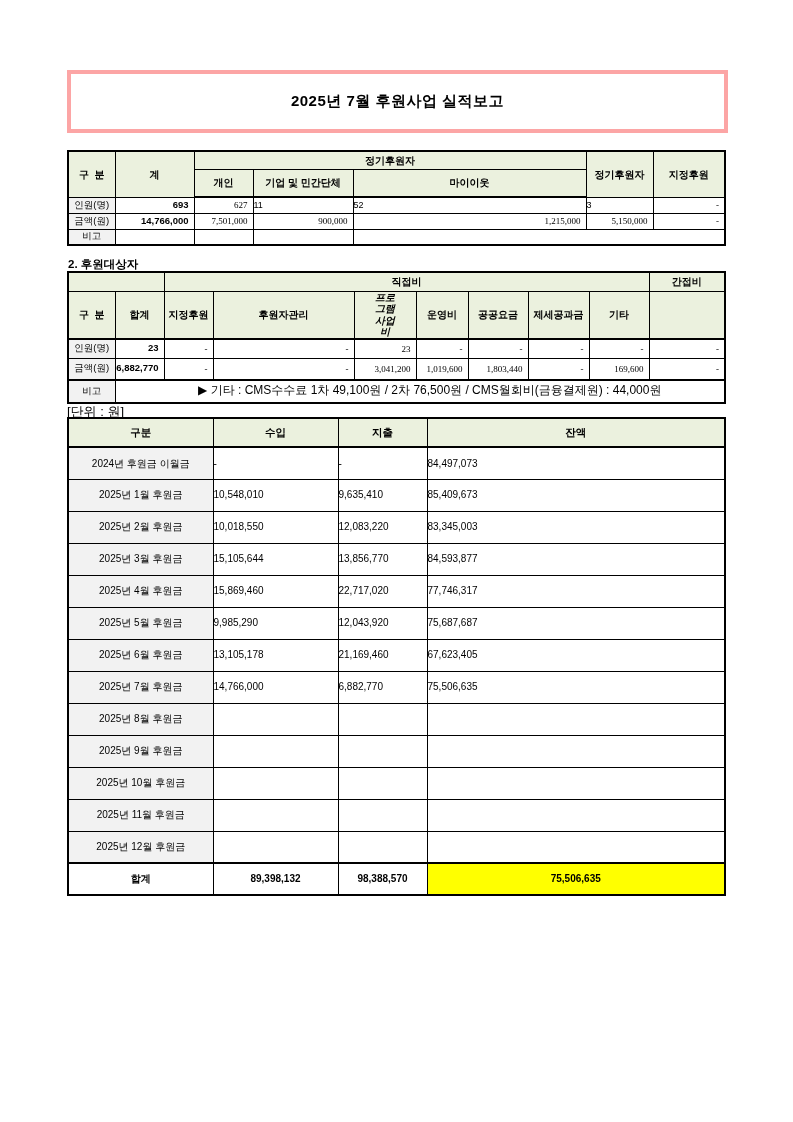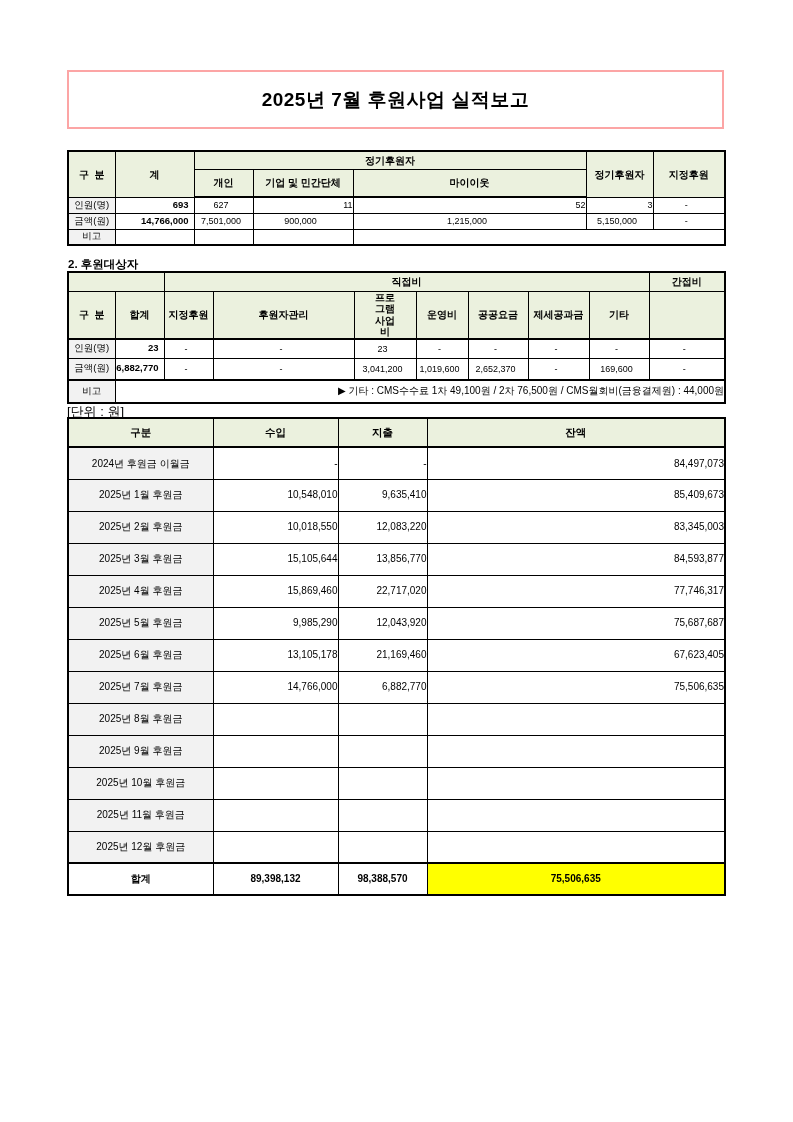--- a/index.html
+++ b/index.html
@@ -4,38 +4,38 @@
 <style>
   html,body{margin:0;padding:0;background:#ffffff;}
   #page{
     position:relative;width:793px;height:1122px;background:#ffffff;
     font-family:"Liberation Sans","DejaVu Sans",sans-serif;color:#000;
     overflow:hidden;
   }
   
   .title-box{
     position:absolute;left:67px;top:70px;width:653px;height:55px;
-    border:2px solid #fca5a5;display:flex;align-items:center;justify-content:center;
-    font-size:19px;font-weight:bold;letter-spacing:0.5px;
+    border:4px solid #fca5a5;display:flex;align-items:center;justify-content:center;
+    font-size:15px;font-weight:bold;letter-spacing:0.5px;
   }
   .sec-heading{position:absolute;left:68px;font-size:11.5px;font-weight:bold;}
   .unit-note{position:absolute;left:67px;width:657px;text-align:left;font-size:13px;}
   
   table{border-collapse:collapse;table-layout:fixed;position:absolute;left:67px;width:657px;}
   td{border:1px solid #000;padding:0;vertical-align:middle;overflow:hidden;
      font-size:9px;line-height:1.15;}
   .t{border:2px solid #000;}
   .hd{background:#ebf1de;font-weight:bold;text-align:center;font-size:10px;white-space:pre;}
   .lbl{background:#f2f2f2;text-align:center;font-size:9.5px;}
-  .num{text-align:center;padding-right:5px;}
+  .num{text-align:right;padding-right:5px;font-family:Liberation Serif, serif;}
   .numb{text-align:right;padding-right:5px;font-weight:bold;font-size:9.5px;}
-  .cen{text-align:right;}
+  .cen{text-align:left;}
   .bb2 td{border-bottom:2px solid #000;}
   .bt2 td{border-top:2px solid #000;}
-  .note-txt{text-align:right;padding-left:20px;font-size:10px;}
+  .note-txt{text-align:center;padding-left:20px;font-size:12px;}
   
   .t3 td{font-size:10px;}
   .t3 .hd{font-size:10.5px;}
   .tot{font-weight:bold;text-align:center;font-size:10px;}
   .hl{background:#ffff00;}
   .r1{height:18px;} .r2{height:28px;} .r3{height:16px;}
   .q1{height:19px;} .q2{height:30px;} .q3{height:20px;} .q4{height:21px;} .q5{height:23px;}
   .w1{height:29px;} .w2{height:32px;}
 </style>
 </head>
@@ -119,21 +119,21 @@
         <tr class="q1">
       <td class="hd" colspan="2"></td>
       <td class="hd" colspan="7">직접비</td>
       <td class="hd">간접비</td>
     </tr>
     <tr class="q2 bb2">
       <td class="hd">구  분</td>
       <td class="hd">합계</td>
       <td class="hd">지정후원</td>
       <td class="hd">후원자관리</td>
-      <td class="hd" style="white-space:normal;padding:0 20px;">프로그램 사업비</td>
+      <td class="hd" style="white-space:normal;padding:0 20px;font-style:italic;">프로그램 사업비</td>
       <td class="hd">운영비</td>
       <td class="hd">공공요금</td>
       <td class="hd">제세공과금</td>
       <td class="hd">기타</td>
       <td class="hd"></td>
     </tr>
     <tr class="q3">
       <td class="lbl">인원(명)</td>
       <td class="numb">23</td>
       <td class="num">-</td>
@@ -145,21 +145,21 @@
       <td class="num">-</td>
       <td class="num">-</td>
     </tr>
     <tr class="q4">
       <td class="lbl">금액(원)</td>
       <td class="numb">6,882,770</td>
       <td class="num">-</td>
       <td class="num">-</td>
       <td class="num">3,041,200</td>
       <td class="num">1,019,600</td>
-      <td class="num">2,652,370</td>
+      <td class="num">1,803,440</td>
       <td class="num">-</td>
       <td class="num">169,600</td>
       <td class="num">-</td>
     </tr>
     <tr class="q5 bt2">
       <td class="lbl">비고</td>
       <td class="note-txt" colspan="9">▶ 기타 : CMS수수료 1차 49,100원 / 2차 76,500원 / CMS월회비(금융결제원) : 44,000원</td>
     </tr>
   </tbody>
     </table>

